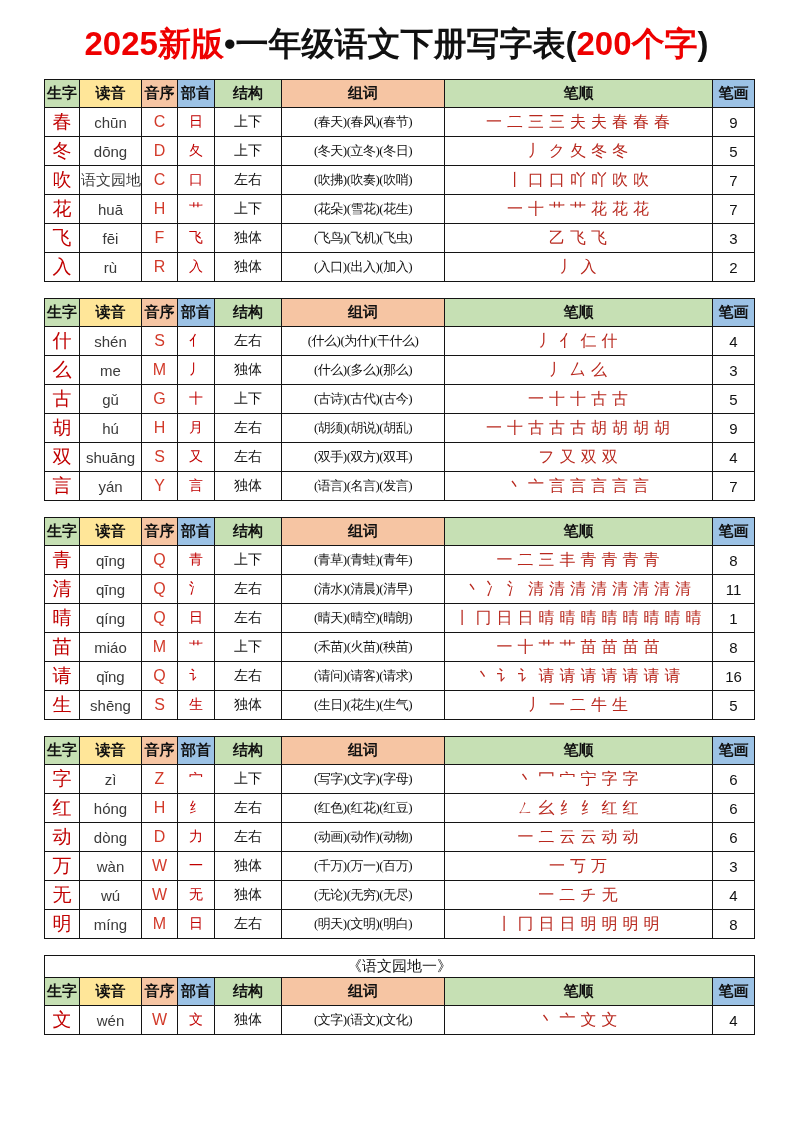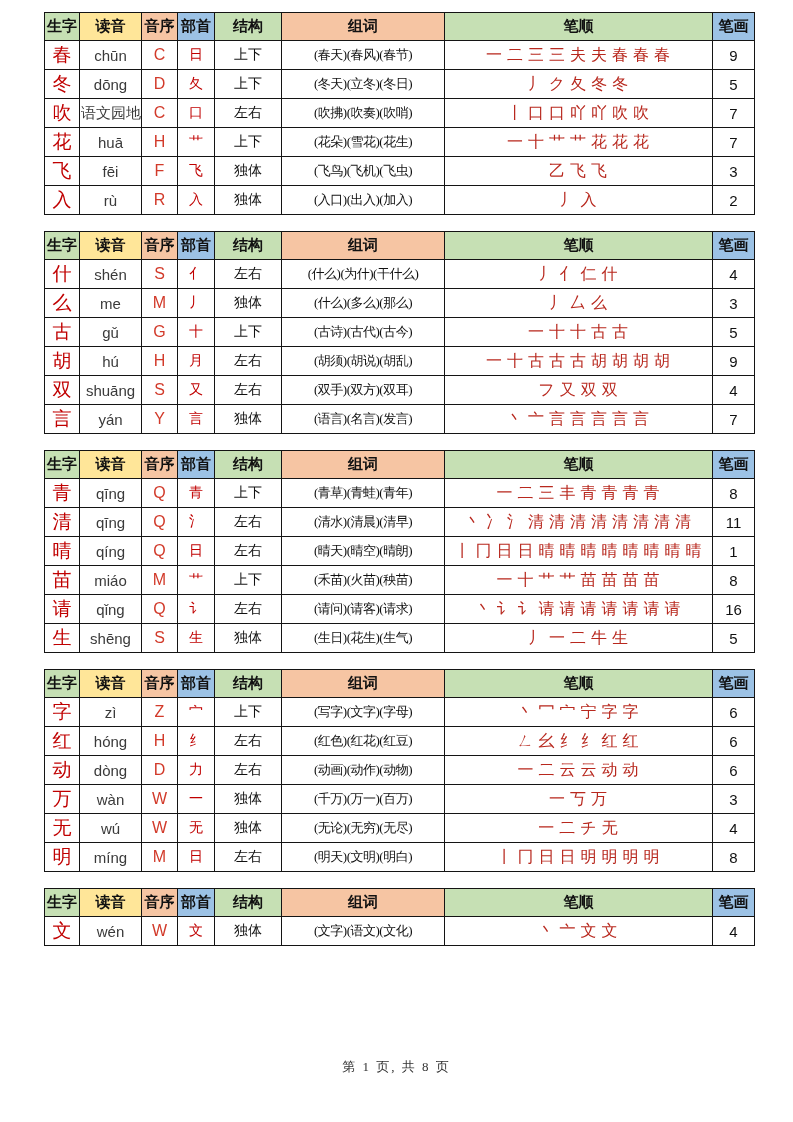--- a/index.html
+++ b/index.html
@@ -28,20 +28,23 @@
   td.c-strokes .stroke-step{display:inline-block;margin-right:5px;}
   td.c-strokes .stroke-step:nth-child(even){color:#222;}
   td.c-count{font-family:"Liberation Sans",sans-serif;font-size:15px;color:#111;}
   .footer{position:absolute;left:0;top:1058px;width:793px;text-align:center;
           font-size:13px;color:#333;font-family:"Liberation Serif",serif;letter-spacing:2px;}
 </style>
 </head>
 <body>
 
 <div class="page">
+  <div class="title">
+    <span class="red" style="color: rgb(238, 0, 0);">2025新版</span><span>•一年级语文下册写字表(</span><span class="red" style="color: rgb(238, 0, 0);">200个字</span><span>)</span>
+  </div>
 
   <div id="tables">
       <table class="tbl">
         <colgroup>
           <col style="width: 35px;">
           <col style="width: 62px;">
           <col style="width: 36px;">
           <col style="width: 37px;">
           <col style="width: 67px;">
           <col style="width: 163px;">
@@ -378,20 +381,23 @@
           <col style="width: 35px;">
           <col style="width: 62px;">
           <col style="width: 36px;">
           <col style="width: 37px;">
           <col style="width: 67px;">
           <col style="width: 163px;">
           <col style="width: 268px;">
           <col style="width: 42px;">
         </colgroup>
         <tbody>
+          <tr>
+            <td colspan="8" class="sec-title">《语文园地一》</td>
+          </tr>
           <tr class="head-row">
             <td style="background: rgb(198, 224, 180);">生字</td>
             <td style="background: rgb(255, 230, 153);">读音</td>
             <td style="background: rgb(246, 197, 163);">音序</td>
             <td style="background: rgb(156, 194, 229);">部首</td>
             <td style="background: rgb(198, 224, 180);">结构</td>
             <td style="background: rgb(246, 197, 163);">组词</td>
             <td style="background: rgb(198, 224, 180);">笔顺</td>
             <td style="background: rgb(156, 194, 229);">笔画</td>
           </tr>
@@ -402,14 +408,13 @@
             <td class="c-radical" style="color: rgb(192, 0, 0);">文</td>
             <td class="c-structure">独体</td>
             <td class="c-words">(文字)(语文)(文化)</td>
             <td class="c-strokes"><span class="stroke-step" style="color: rgb(184, 40, 30);">丶</span><span class="stroke-step" style="color: rgb(184, 40, 30);">亠</span><span class="stroke-step" style="color: rgb(184, 40, 30);">文</span><span class="stroke-step" style="color: rgb(184, 40, 30);">文</span></td>
             <td class="c-count">4</td>
           </tr>
         </tbody>
       </table>
     </div>
 
-  <div class="footer">第 1 页, 共 8 页</div>
 </div>
 
 </body></html>

